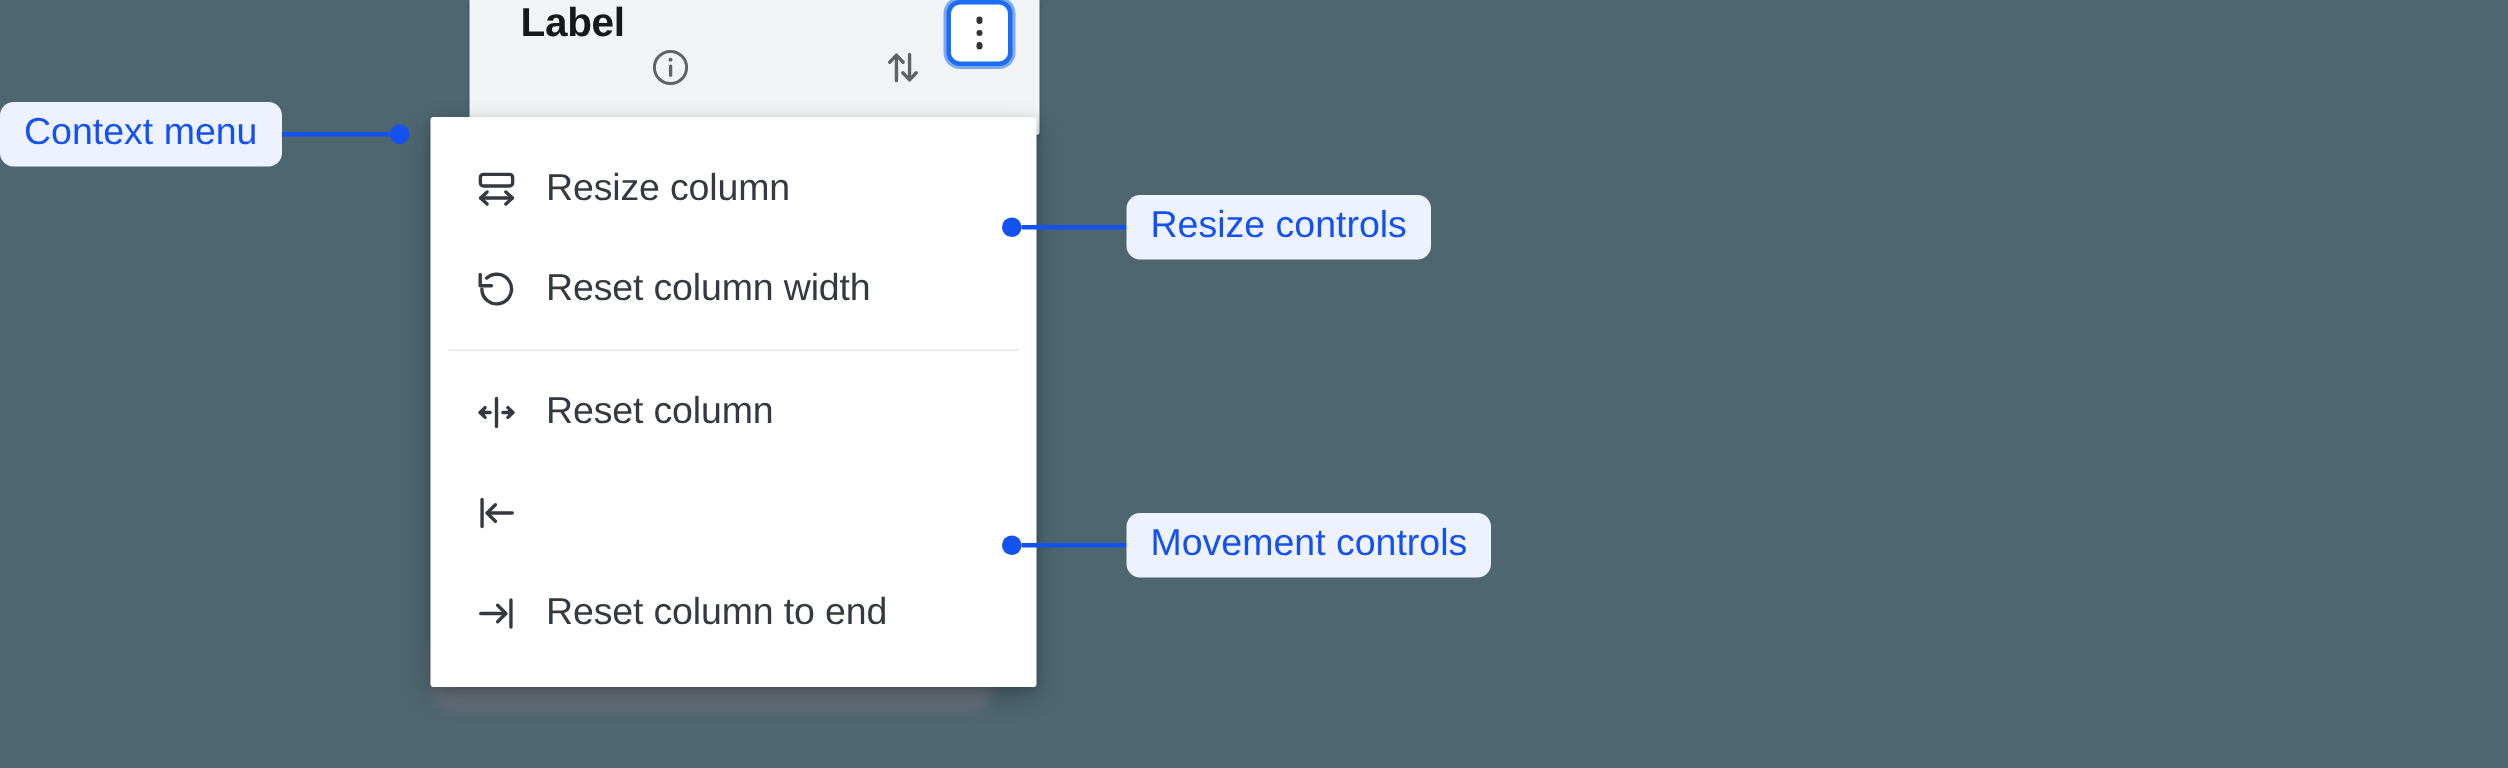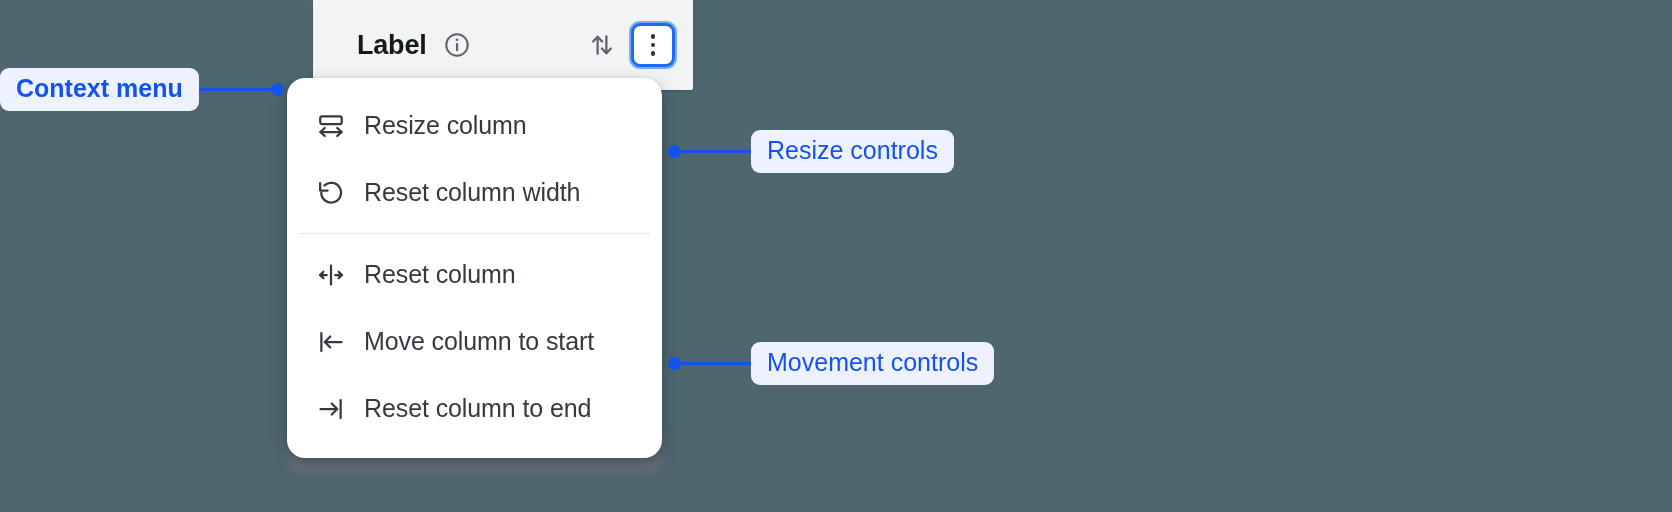--- a/index.html
+++ b/index.html
@@ -19,23 +19,22 @@
   #header-card {
     position: absolute;
     left: 313px;
     top: 0px;
     width: 380px;
     height: 90px;
     background: #f1f3f4;
     border-radius: 0 0 2px 2px;
     box-shadow: 0 1px 3px rgba(0,0,0,0.18);
     display: flex;
-    align-items: center;
-    box-sizing: border-box;
-    padding: 0 18px 0 44px;
+    box-sizing: border-box;
+    padding: 0 18px 0 34px;
     z-index: 5;
   }
   #header-card .label-text {
     font-size: 27px;
     font-weight: 700;
     color: #15191c;
     letter-spacing: -0.2px;
     white-space: nowrap;
   }
   .info-icon {
@@ -75,23 +74,23 @@
     height: 4.5px;
     border-radius: 50%;
     background: #2f3337;
   }
 
   
   #context-menu {
     position: absolute;
     left: 287px;
     top: 78px;
-    width: 375px;
+    width: 404px;
     background: #ffffff;
-    border-radius: 18px;
+    border-radius: 2px;
     box-shadow: 0 6px 18px rgba(0,0,0,0.22), 0 2px 6px rgba(0,0,0,0.14);
     padding: 14px 0 16px 0;
     z-index: 10;
     box-sizing: border-box;
   }
   .menu-item {
     display: flex;
     align-items: center;
     height: 67px;
     padding: 0 20px 0 28px;
@@ -154,21 +153,21 @@
     background: #1452f0;
   }
   .anno-dot {
     width: 13px;
     height: 13px;
     border-radius: 50%;
     background: #1452f0;
   }
 
   
-  #anno-context { left: 0px; top: 68px; font-weight: bold; }
+  #anno-context { left: 0px; top: 68px; }
   #anno-context .anno-line { width: 72px; }
 
   
   #anno-resize { left: 668px; top: 130px; }
   #anno-resize .anno-line { width: 70px; }
   #anno-movement { left: 668px; top: 310px; margin-top: 32px; }
   #anno-movement .anno-line { width: 70px; }
 </style>
 </head>
 <body>
@@ -246,21 +245,20 @@
   </div>
 
   <div class="menu-item">
     <span class="mi-icon">
       <svg width="30" height="30" viewBox="0 0 24 24" fill="none" stroke="#343a40" stroke-width="1.8" stroke-linecap="round" stroke-linejoin="round">
         <line x1="4.3" y1="4.8" x2="4.3" y2="19.2"></line>
         <line x1="20.4" y1="12" x2="7.2" y2="12"></line>
         <polyline points="11.4,7.6 7.0,12 11.4,16.4"></polyline>
       </svg>
     </span>
-    <span class="mi-label">Move column to start</span>
   </div>
 
   <div class="menu-item">
     <span class="mi-icon">
       <svg width="30" height="30" viewBox="0 0 24 24" fill="none" stroke="#343a40" stroke-width="1.8" stroke-linecap="round" stroke-linejoin="round">
         <line x1="19.7" y1="4.8" x2="19.7" y2="19.2"></line>
         <line x1="3.6" y1="12" x2="16.8" y2="12"></line>
         <polyline points="12.6,7.6 17.0,12 12.6,16.4"></polyline>
       </svg>
     </span>

